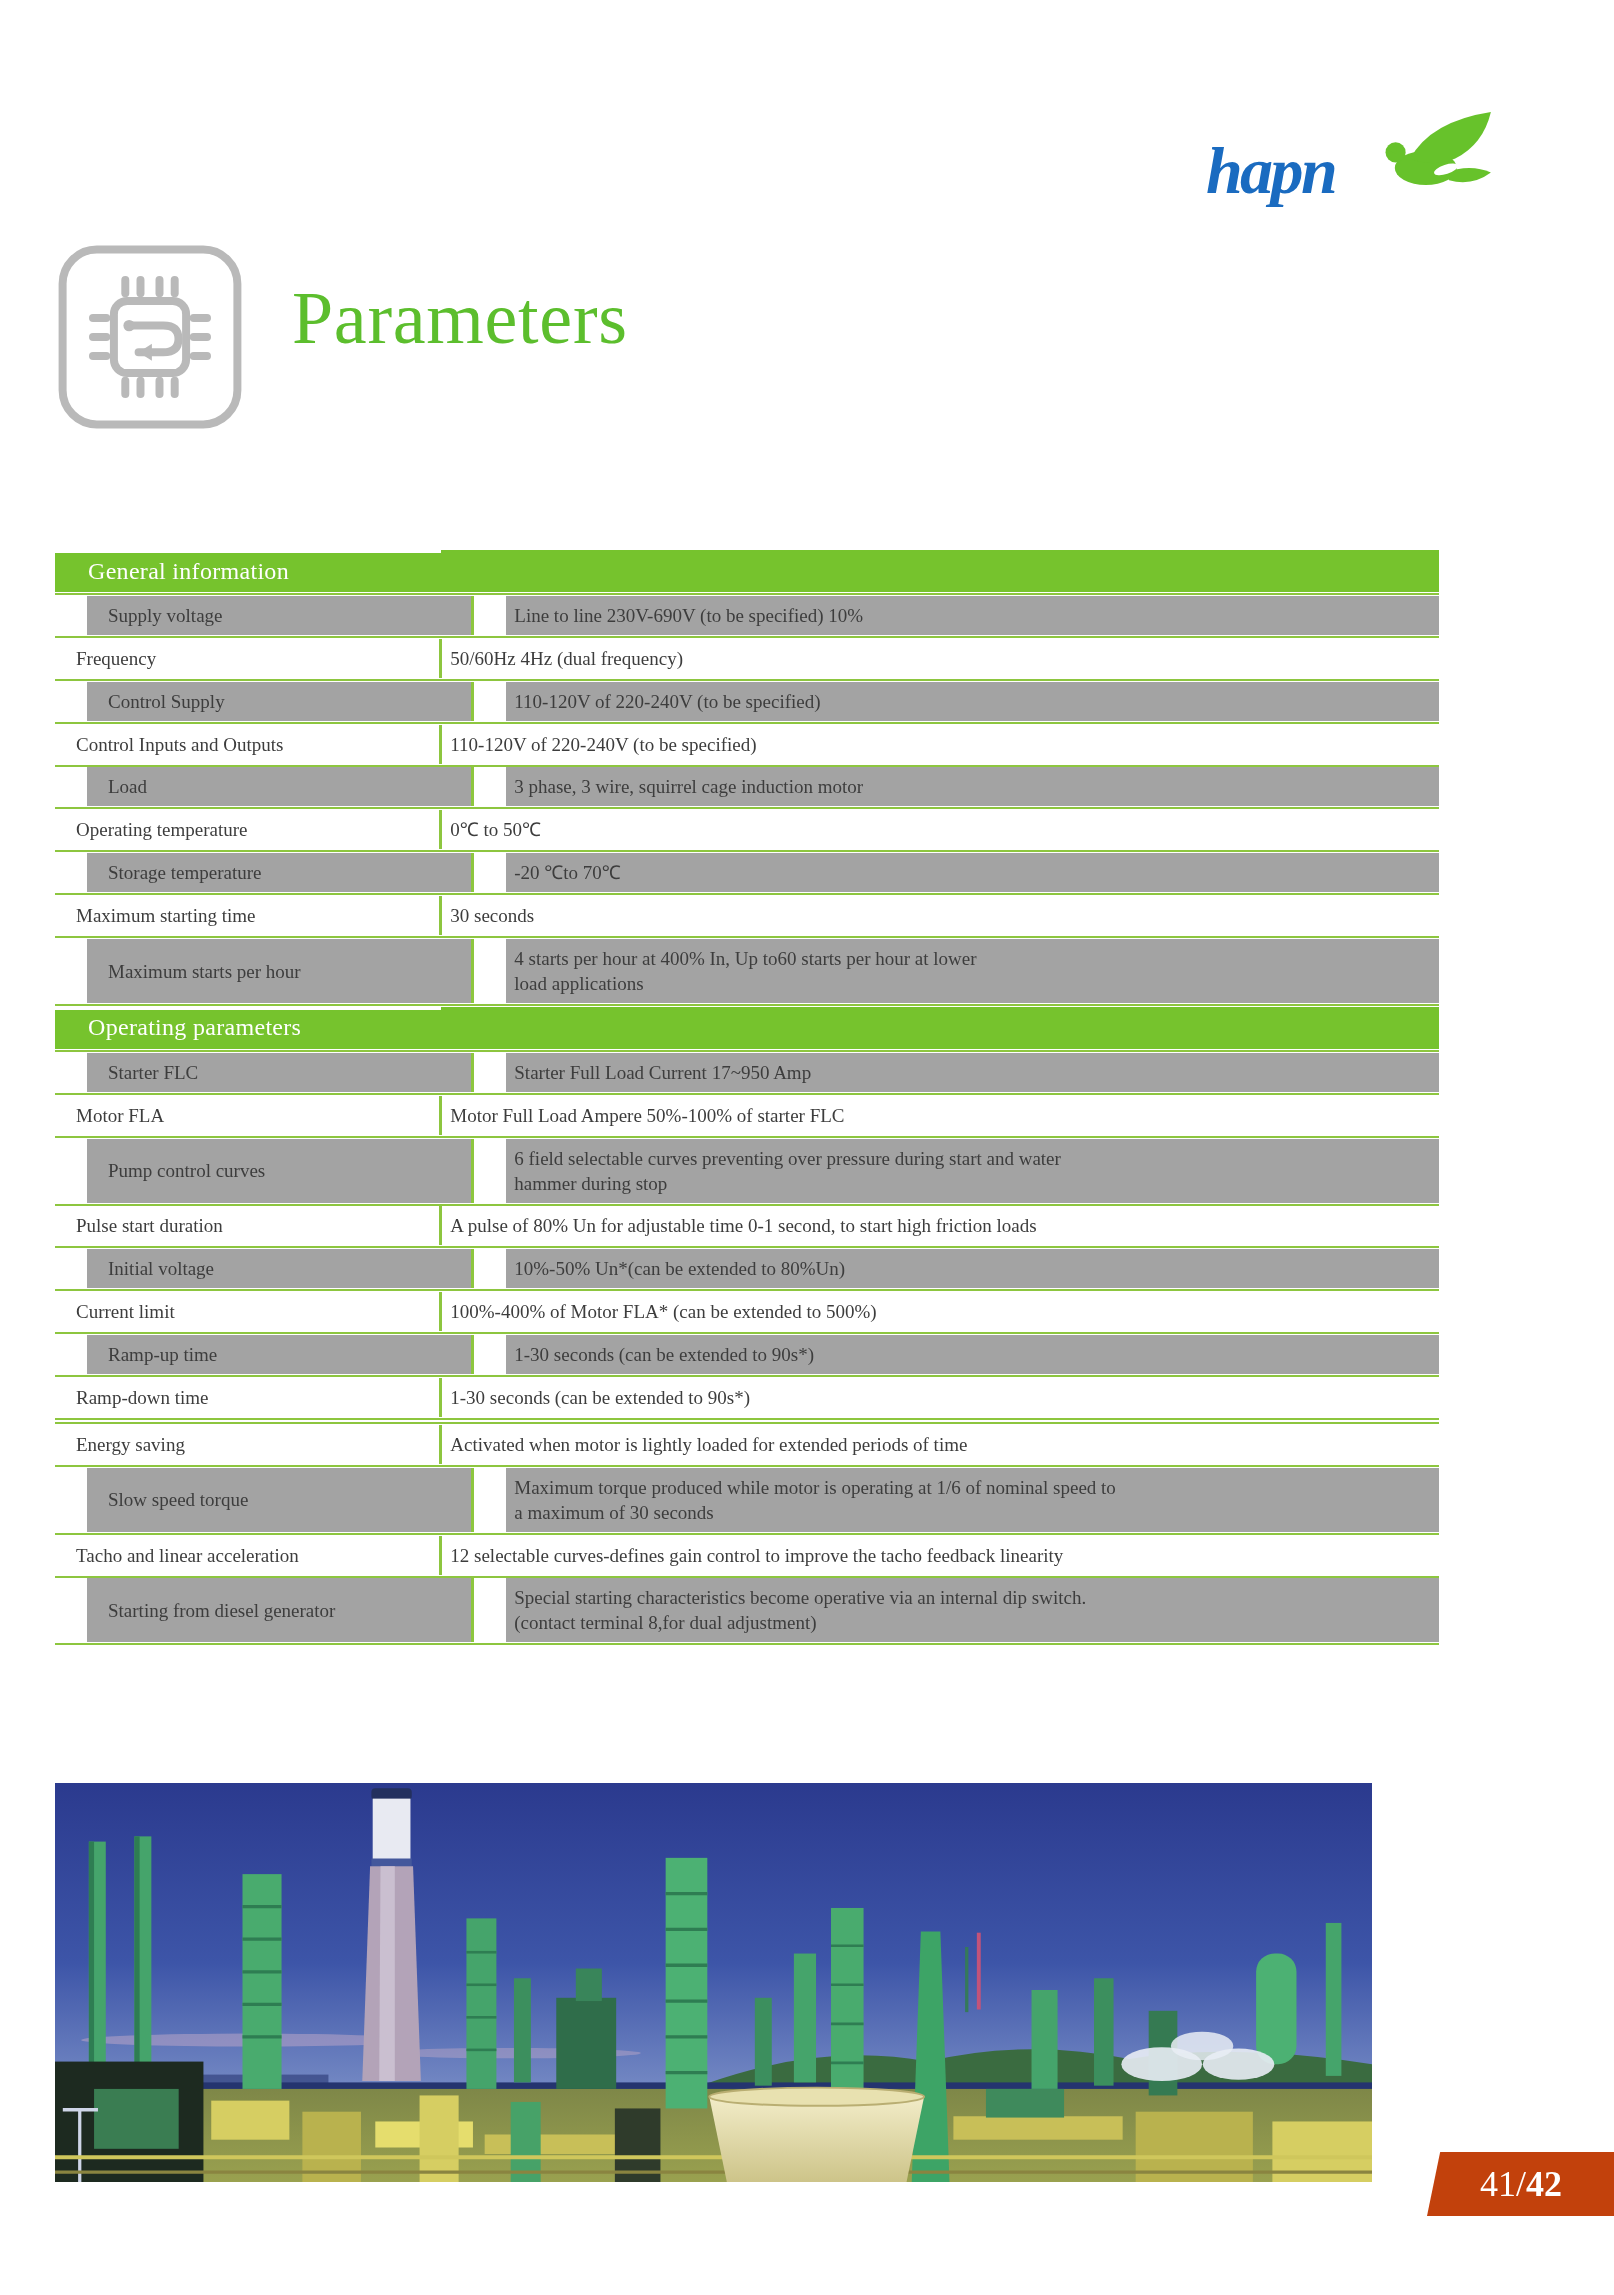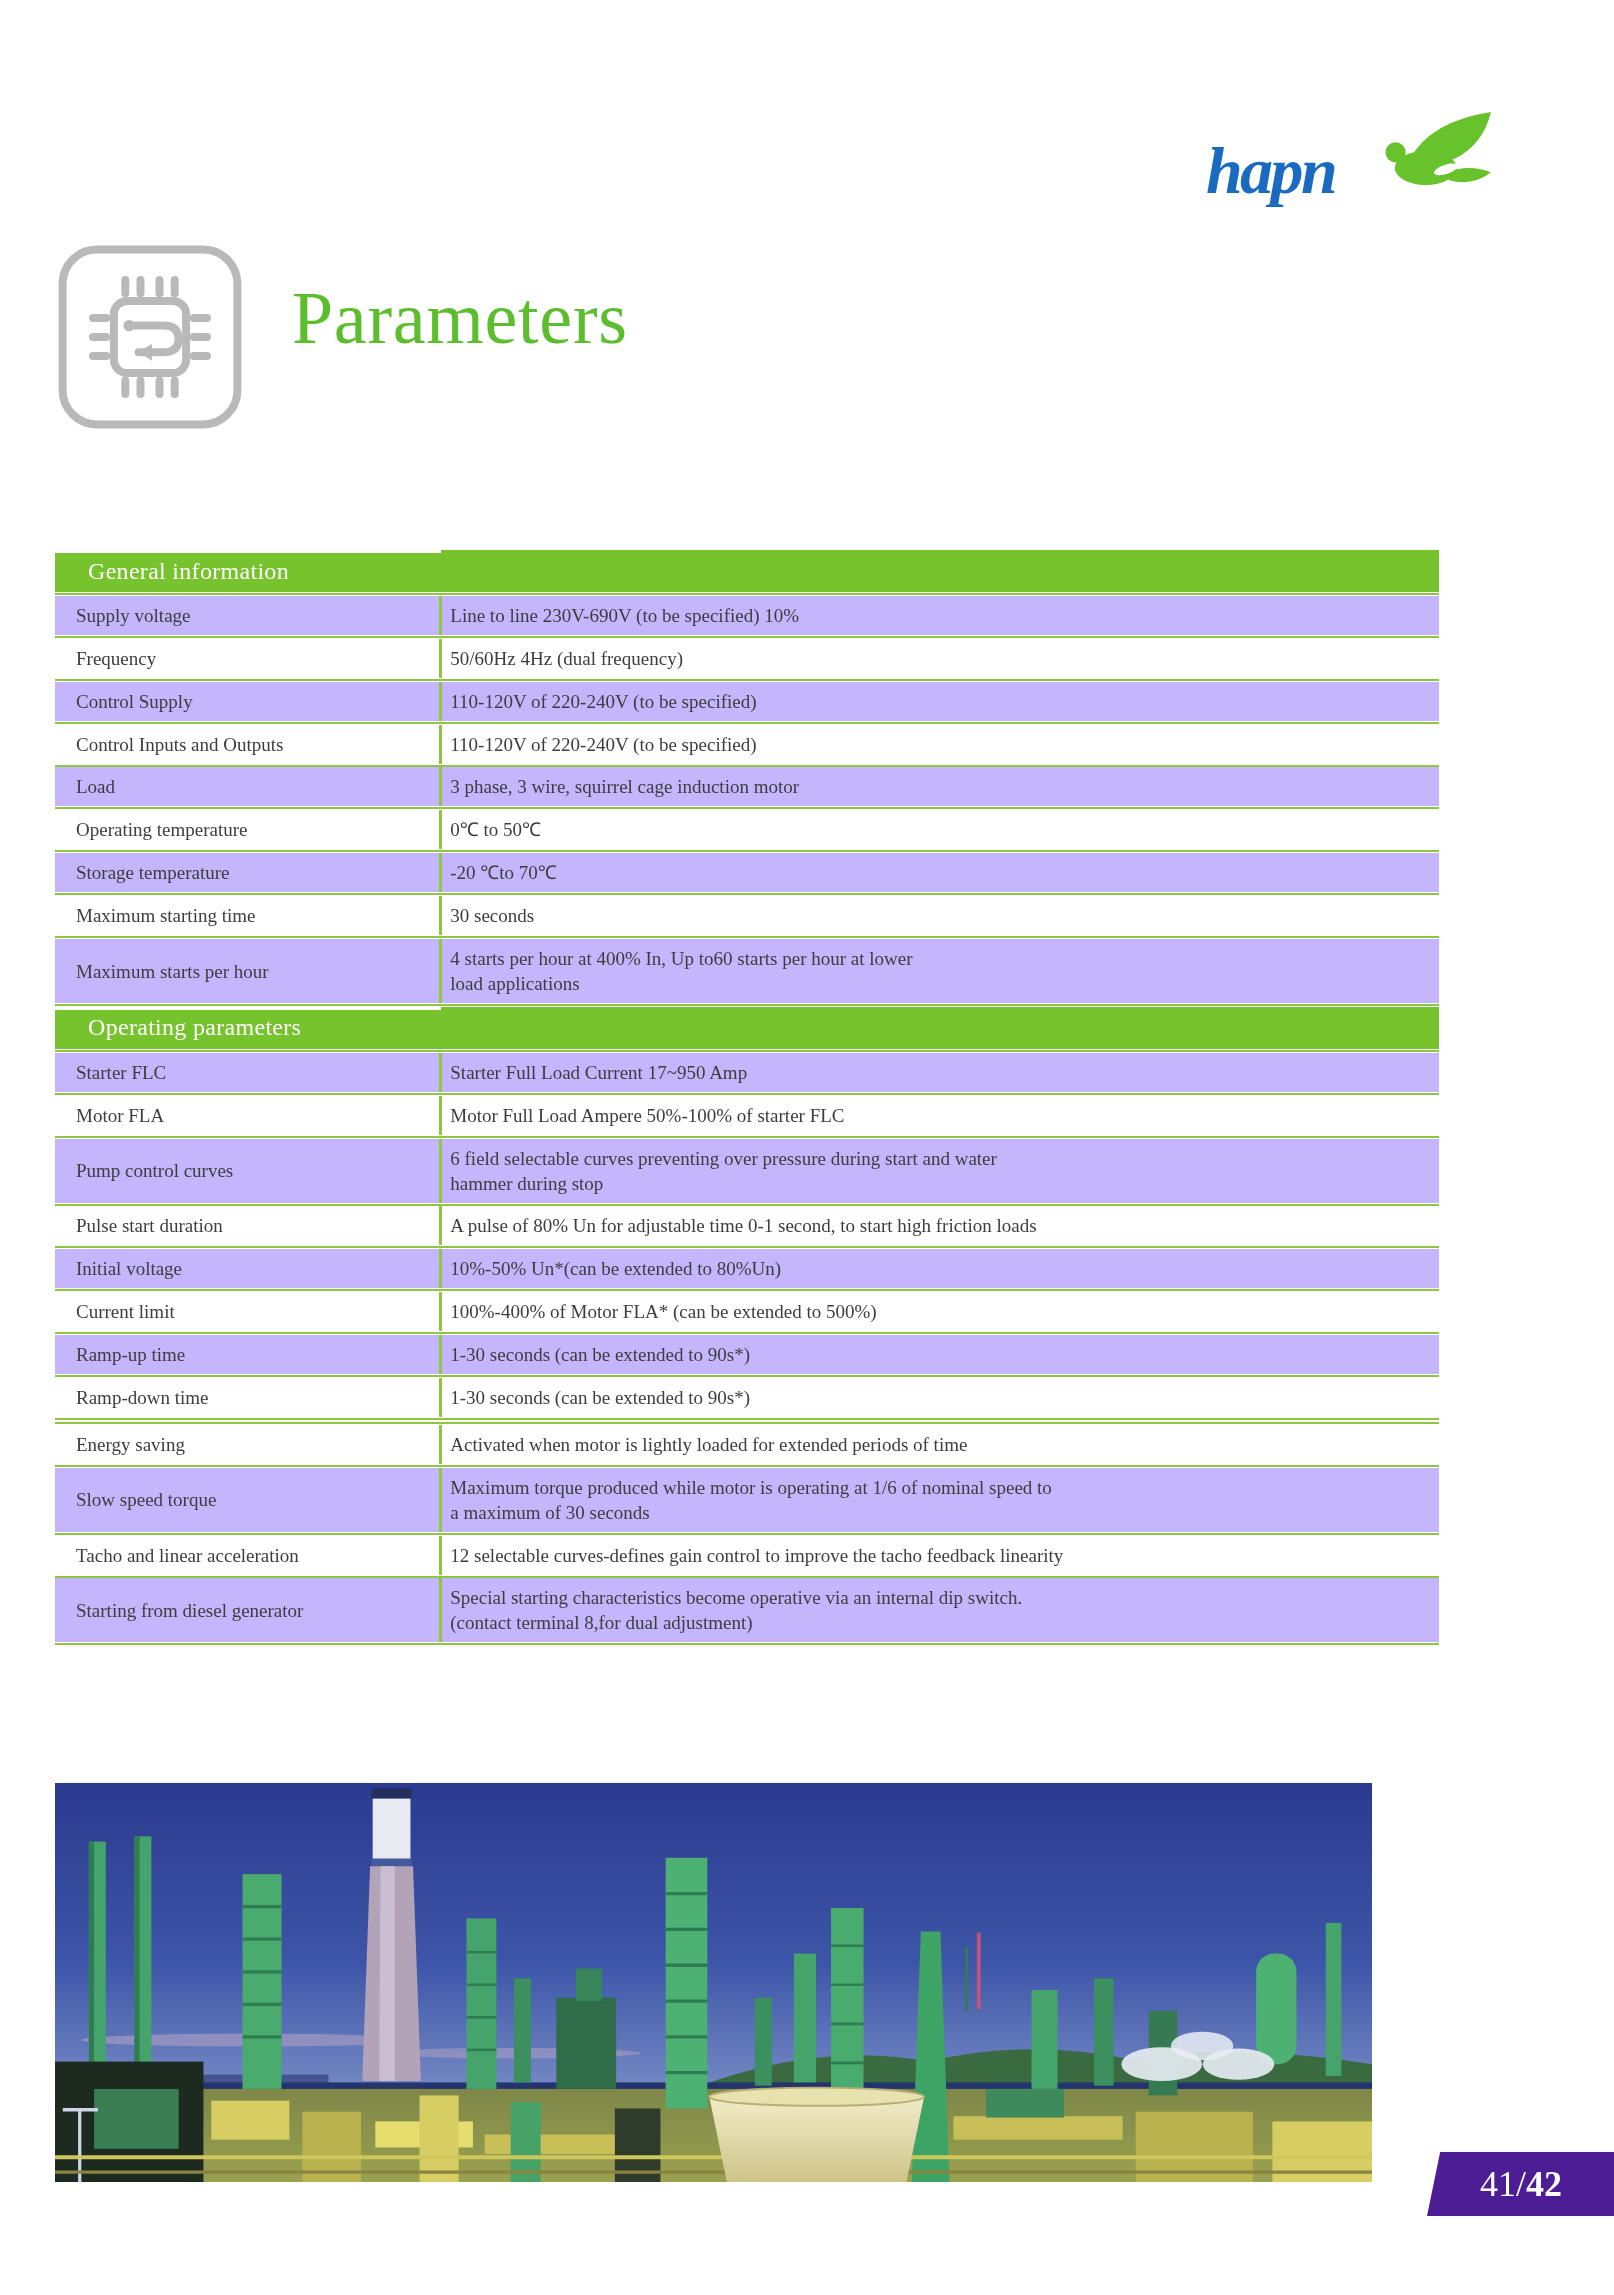--- a/index.html
+++ b/index.html
@@ -27,33 +27,33 @@
   .tables{position:absolute;left:55px;top:550px;width:1384px;}
   .thead{
     position:relative;height:42px;background:#76c32d;color:#ffffff;
     font-size:24px;display:flex;align-items:center;padding-left:33px;box-sizing:border-box;
     letter-spacing:0.3px;
   }
   .thead::before{content:"";position:absolute;left:0;top:0;width:386px;height:2.6px;background:#ffffff;}
   .sep{height:3.9px;background:linear-gradient(to bottom,#ffffff 0 0.7px,#8dc63f 0.7px 2.6px,#ffffff 2.6px 3.9px);}
   .row{display:flex;height:39px;}
   .row.tall{height:64px;}
-  .row.gray .cell{background:#c4b5fd;}
+  .row.gray .cell{background:#a3a3a3;margin-left:32px;}
   .row.white .cell{background:#ffffff;}
   .vdiv{width:3.3px;background:#8dc63f;flex:0 0 3.3px;}
   .cell{display:flex;align-items:center;font-size:19px;line-height:25px;box-sizing:border-box;}
   .cell.label{width:384px;flex:0 0 384px;padding-left:21px;padding-right:10.4px;}
   .cell.value{flex:1;padding-left:8px;padding-right:15.6px;white-space:pre-line;}
 
   
   .photo{position:absolute;left:55px;top:1783px;width:1317px;height:399px;}
 
   
   .badge{
-    position:absolute;left:1427px;top:2152px;width:188px;height:64px;background:#4c1d95;
+    position:absolute;left:1427px;top:2152px;width:188px;height:64px;background:#c2410c;
     clip-path:polygon(7% 0,100% 0,100% 100%,0 100%);
     display:flex;align-items:center;justify-content:center;
     color:#ffffff;font-size:36px;
   }
   .badge .b1{font-weight:400;}
   .badge .b2{font-weight:700;}
 </style>
 </head>
 <body>
 

